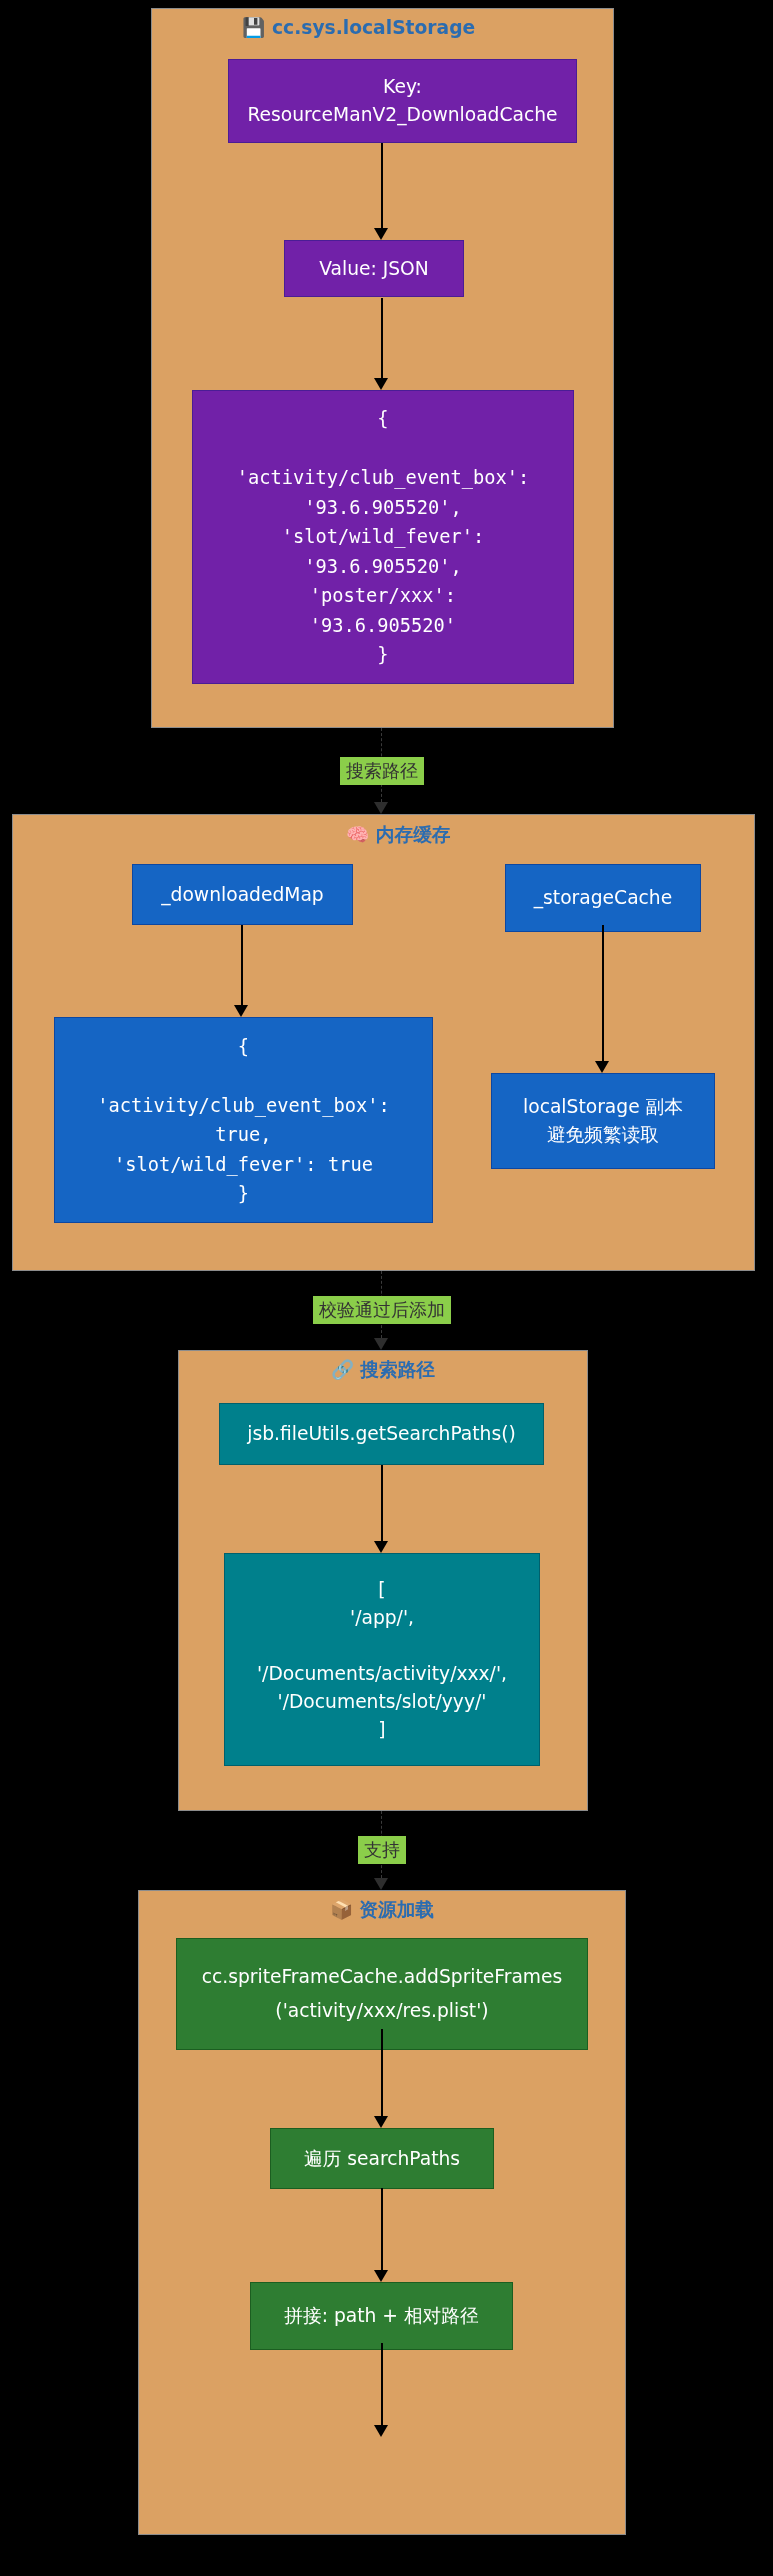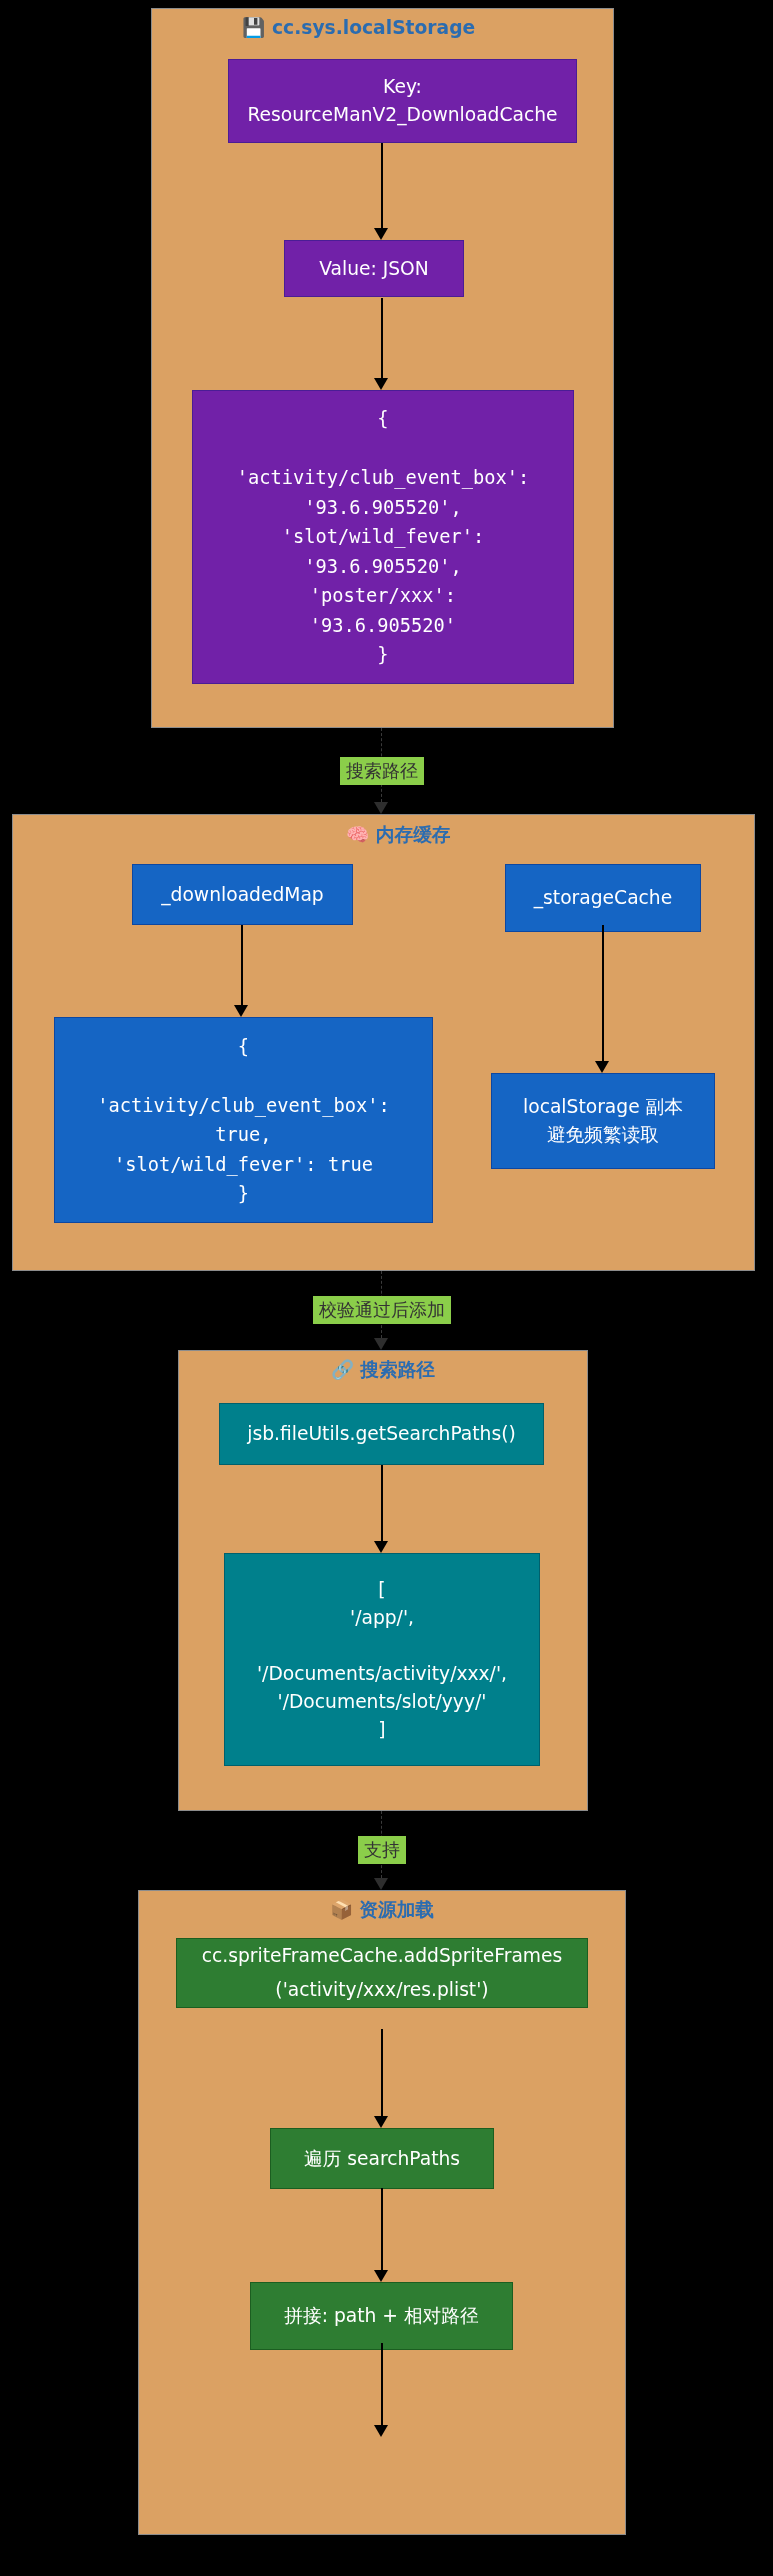--- a/index.html
+++ b/index.html
@@ -123,21 +123,21 @@
 
   <div class="vline-dashed" style="left:381px; top:1811px; height:67px;"></div>
   <div class="arrow arrow-dim" style="left:374px; top:1878px;"></div>
   <div class="edge-label" style="left:382px; top:1836px;">支持</div>
 
   <div class="group" style="left:138px; top:1890px; width:488px; height:645px;"></div>
   <div class="group-title" style="left:138px; top:1897px; width:488px;">
     <span class="icon">📦</span><span>资源加载</span>
   </div>
 
-  <div class="node green lh56" style="left:176px; top:1938px; width:412px; height:70px;">cc.spriteFrameCache.addSpriteFrames
+  <div class="node green lh56" style="left:176px; top:1938px; width:412px; height:112px;">cc.spriteFrameCache.addSpriteFrames
 ('activity/xxx/res.plist')</div>
 
   <div class="vline" style="left:381px; top:2029px; height:88px;"></div>
   <div class="arrow" style="left:374px; top:2116px;"></div>
 
   <div class="node green" style="left:270px; top:2128px; width:224px; height:61px;">遍历 searchPaths</div>
 
   <div class="vline" style="left:381px; top:2188px; height:83px;"></div>
   <div class="arrow" style="left:374px; top:2270px;"></div>
 

